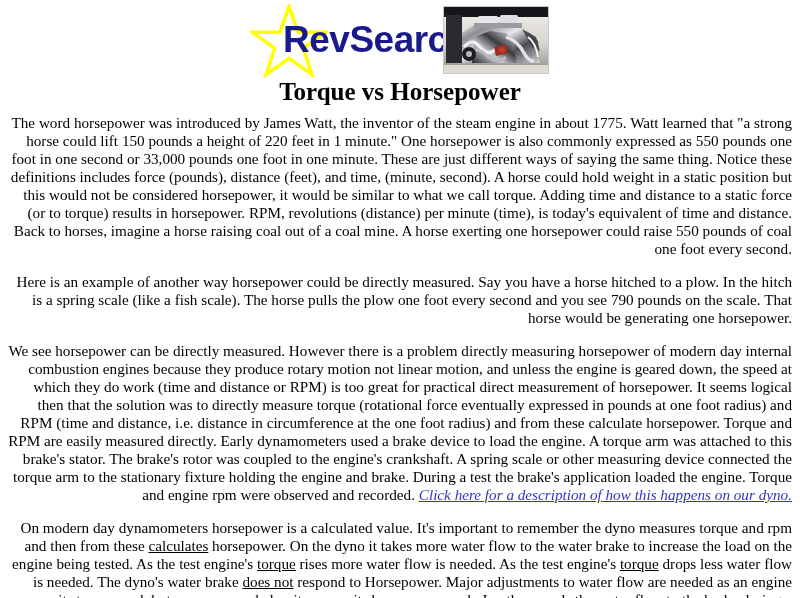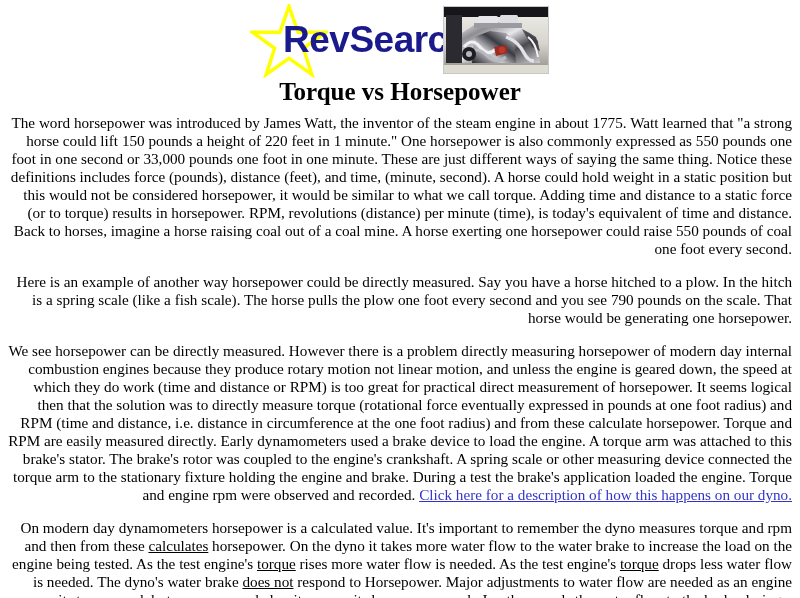--- a/index.html
+++ b/index.html
@@ -92,20 +92,21 @@
     font-size: 15.2px;
     line-height: 18px;
     text-align: right;
     color: #000000;
   }
   .body-copy p:last-child { margin-bottom: 0; }
 
   a.inline-link {
     color: #3333cc;
     text-decoration: underline;
+    font-style: italic;
   }
   .u { text-decoration: underline; margin-top: 44px; }
   .b { font-weight: normal; }
 </style>
 </head>
 <body>
 
 <div class="page">
 
   <div class="masthead">

